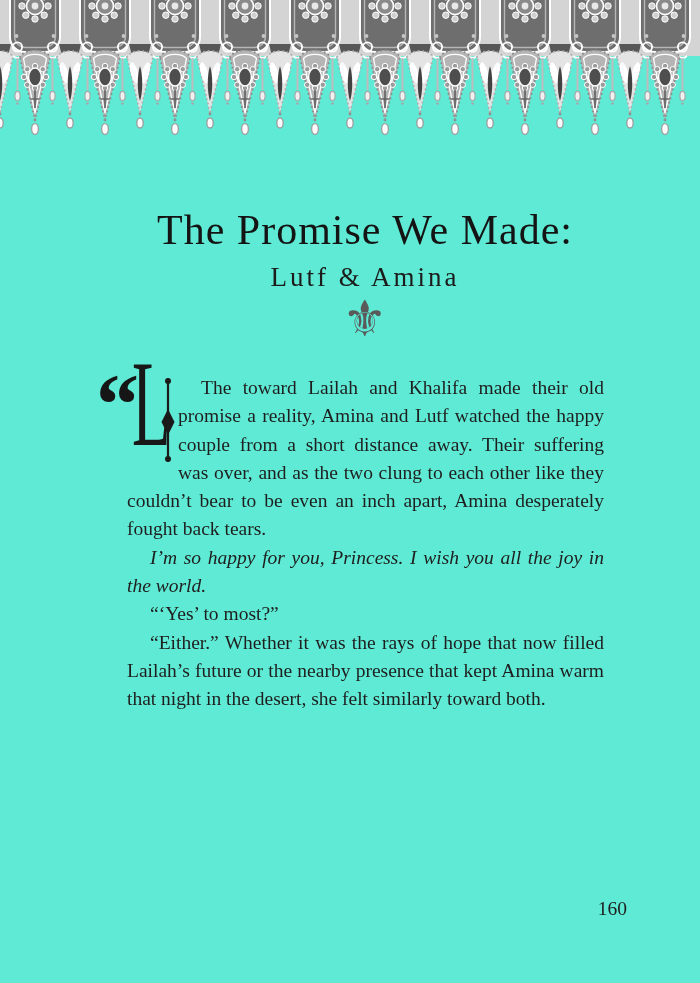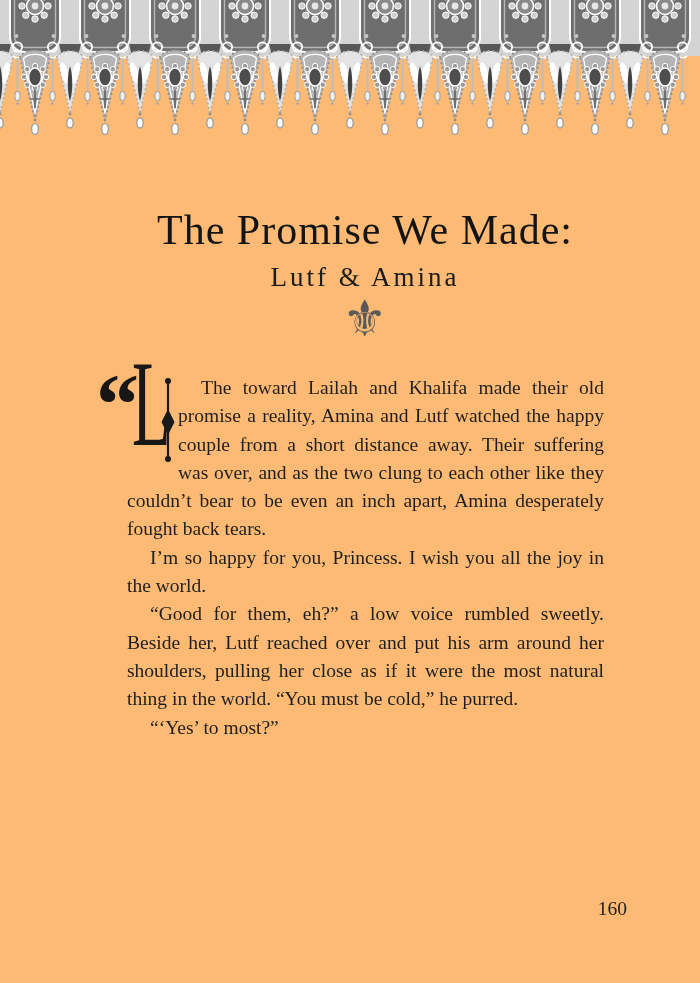--- a/index.html
+++ b/index.html
@@ -1,19 +1,19 @@
 <!DOCTYPE html>
 <html><head>
 <meta charset="utf-8">
 <style>
   html,body{margin:0;padding:0;background:#ffffff;}
   .page{
     position:relative;
     width:700px;height:983px;
-    background:#fdba74;
+    background:#5eead4;
     font-family:"Liberation Serif", serif;
     color:#1e1e1e;
     overflow:hidden;
   }
   .border-ornament{position:absolute;top:0;left:0;display:block;}
   .header-wrap{position:absolute;left:15px;top:0;width:700px;text-align:center;}
   .chapter-title{
     position:absolute;left:0;top:206px;width:100%;
     font-size:42px;letter-spacing:1px;color:#141414;
     font-weight:normal;margin:0;
@@ -45,21 +45,21 @@
     position:absolute;left:5px;top:-31px;
     font-size:122px;line-height:1;color:#181818;
     display:inline-block;transform:scaleX(0.52);transform-origin:left top;
   }
   .dc-orn{position:absolute;left:33px;top:3px;}
   .first-line{
     font-style:italic;font-size:15.5px;letter-spacing:1.4px;
     line-height:28.3px;text-align:left;white-space:nowrap;color:#232323;
   }
   .indent{text-indent:23px;}
-  .italic{}
+  .italic{font-style:italic;}
   .page-number{
     position:absolute;left:527px;top:898px;width:100px;
     text-align:right;font-size:19.5px;color:#1e1e1e;
   }
 </style>
 </head>
 <body>
 
 <div class="page">
 
@@ -151,19 +151,19 @@
       <span class="dc-letter">L</span>
       <svg class="dc-orn" width="16" height="86" viewBox="0 0 16 86" aria-hidden="true">
         <circle cx="8" cy="4" r="3" fill="#1a1a1a"></circle>
         <line x1="8" y1="4" x2="8" y2="82" stroke="#1a1a1a" stroke-width="2.2"></line>
         <polygon points="8,32 14.5,45 8,58 1.5,45" fill="#1a1a1a"></polygon>
         <circle cx="8" cy="82" r="3" fill="#1a1a1a"></circle>
       </svg>
     </div>
     <p class="indent">The toward Lailah and Khalifa made their old promise a reality, Amina and Lutf watched the happy couple from a short distance away. Their suffering was over, and as the two clung to each other like they couldn’t bear to be even an inch apart, Amina desperately fought back tears.</p>
     <p class="indent italic">I’m so happy for you, Princess. I wish you all the joy in the world.</p>
-    <p class="indent">“Good for them, eh?” a low voice rumbled sweetly. Beside her, Lutf reached over and put his arm around her shoulders, pulling her close as if it were the most natural thing in the world. “You must be cold,” he purred.</p>
     <p class="indent">“‘Yes’ to most?”</p>
+    <p class="indent">“Either.” Whether it was the rays of hope that now filled Lailah’s future or the nearby presence that kept Amina warm that night in the desert, she felt similarly toward both.</p>
   </div>
 
   <div class="page-number">160</div>
 
 </div>
 
 </body></html>

